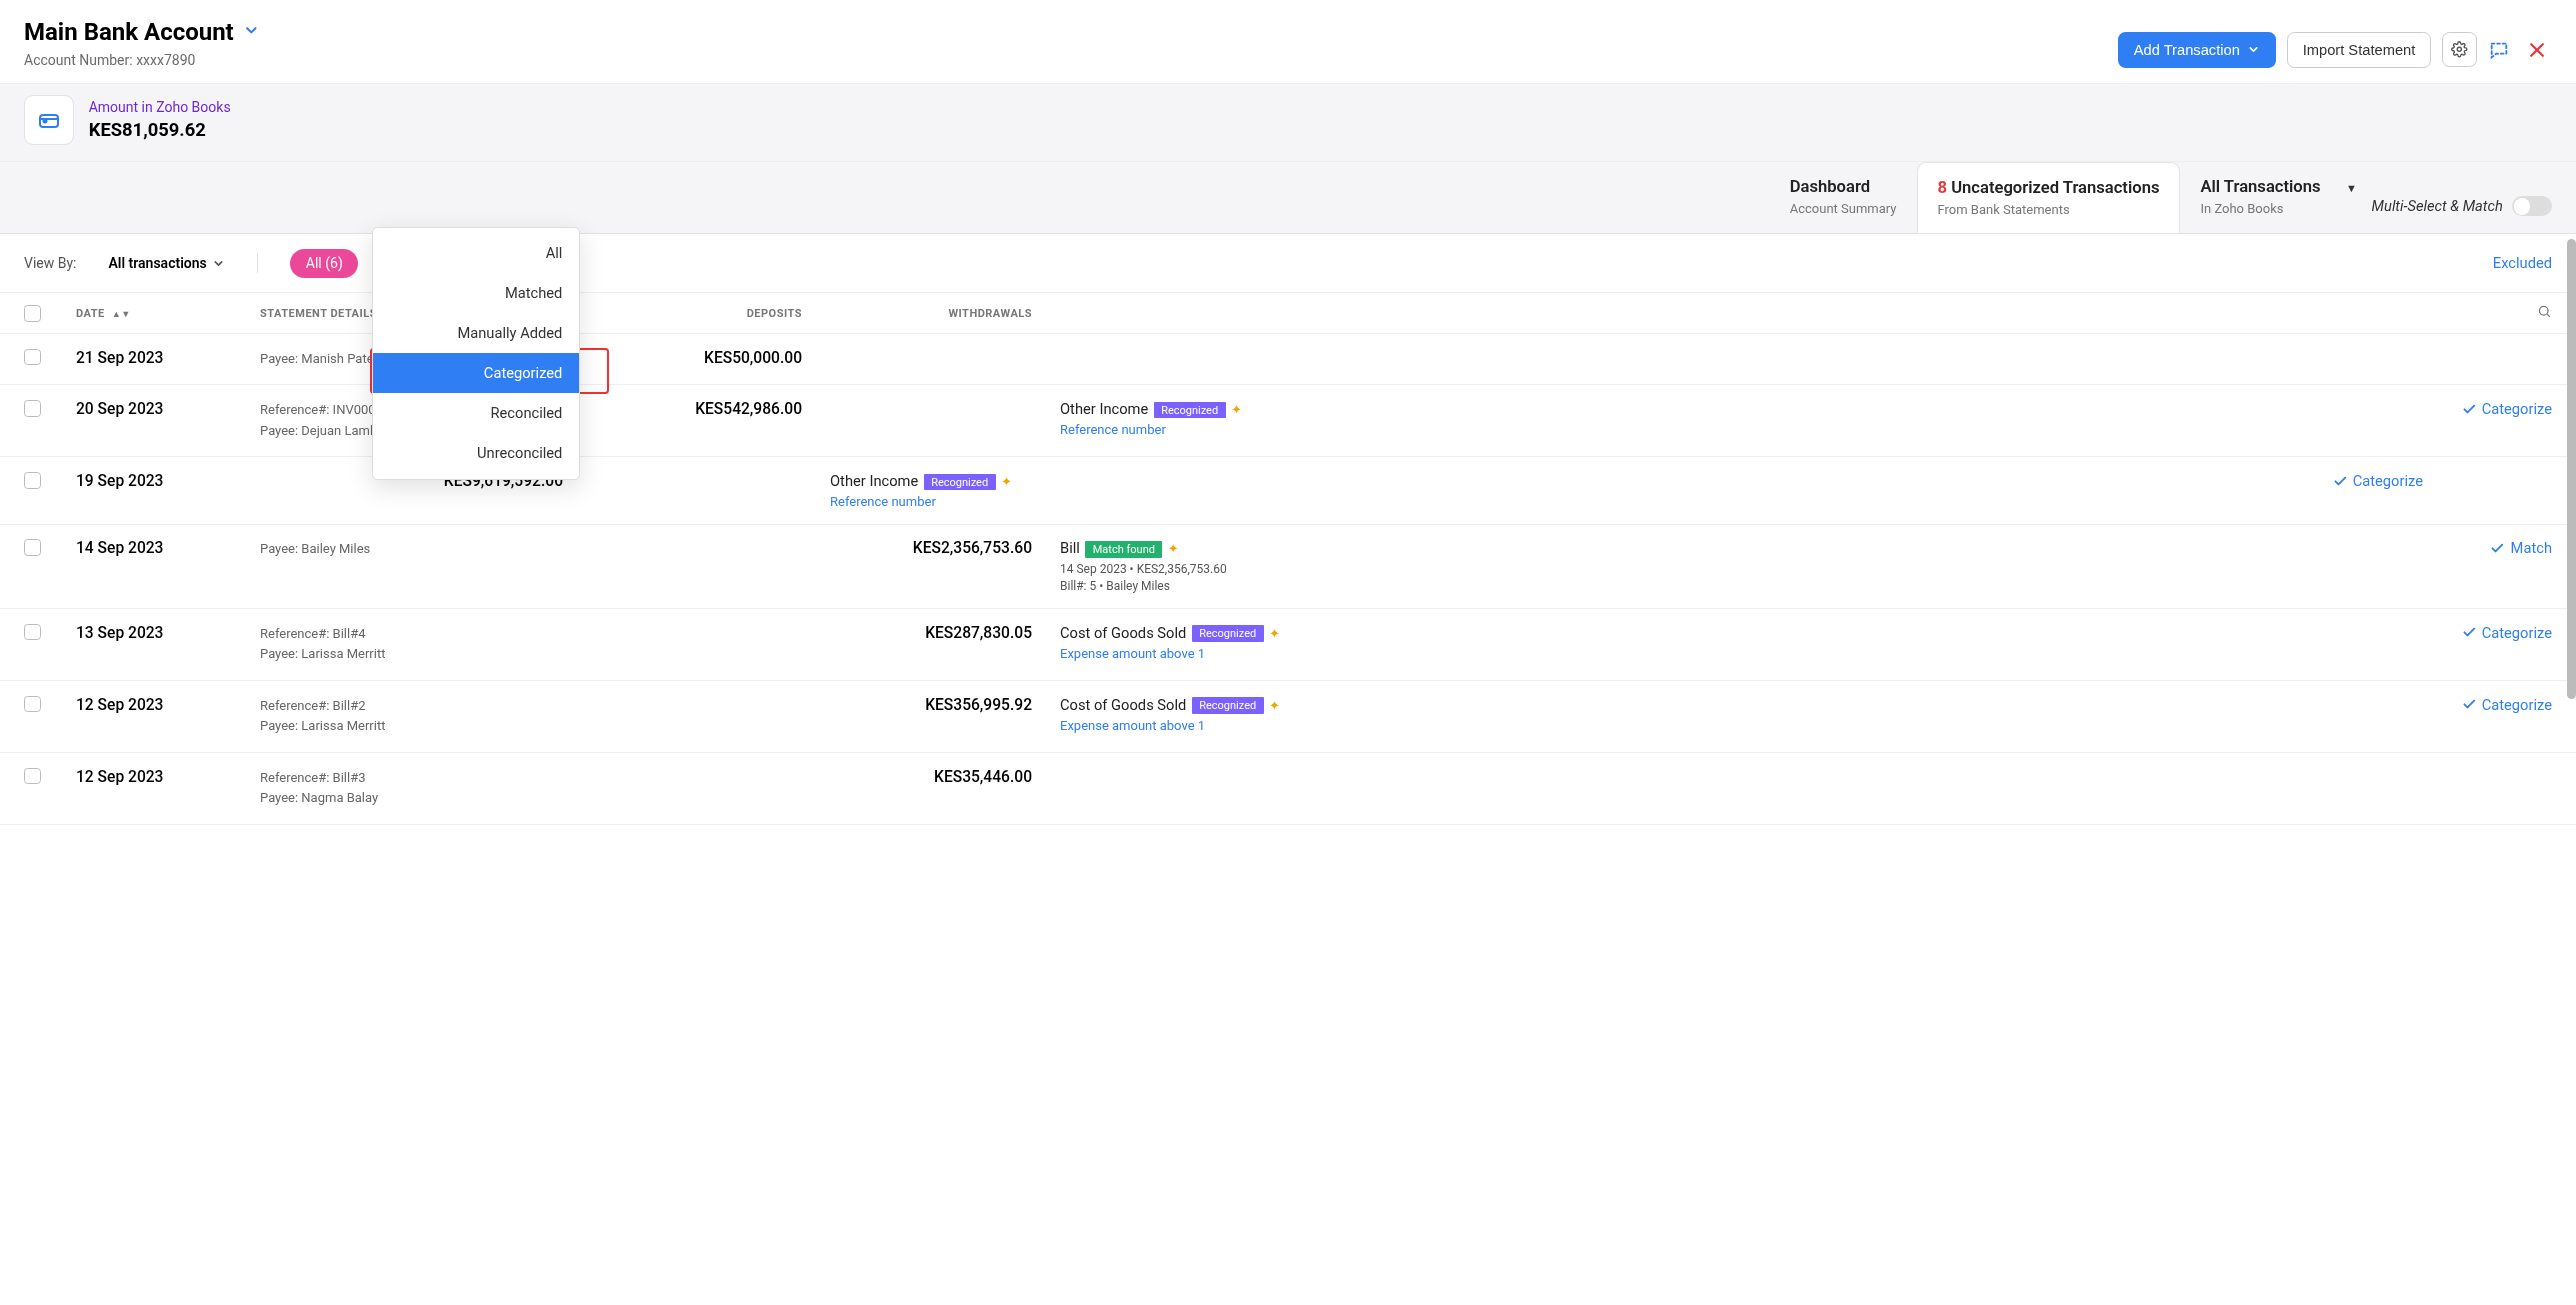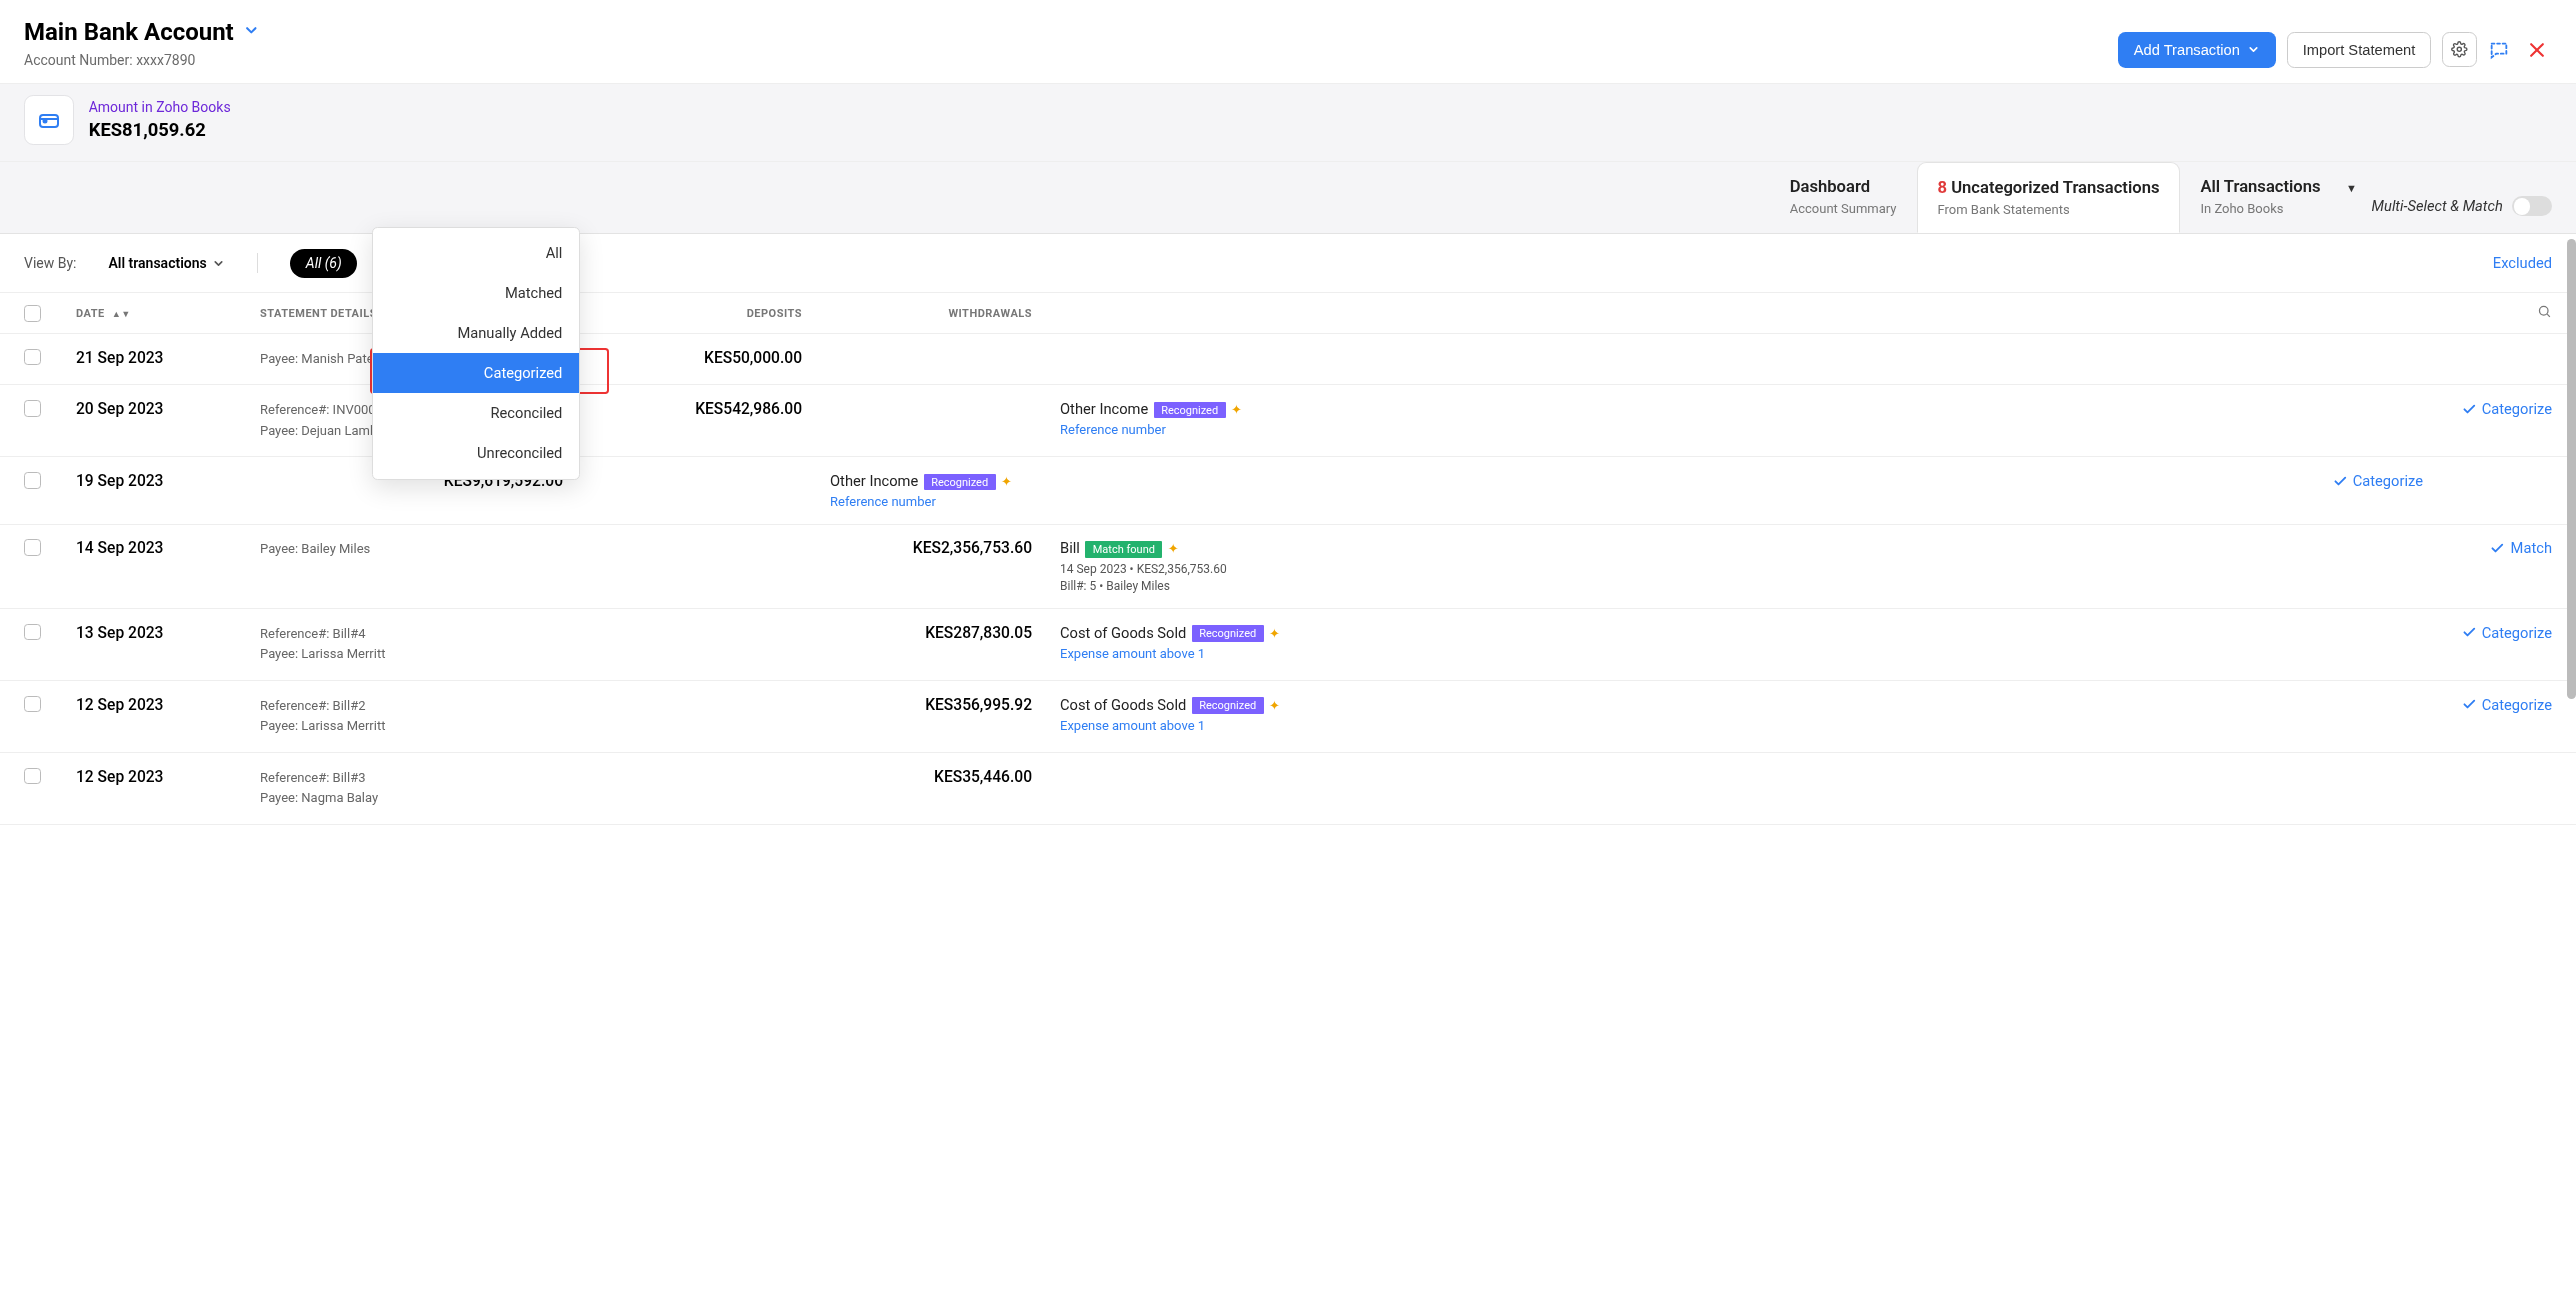--- a/index.html
+++ b/index.html
@@ -34,21 +34,21 @@
   .multi-match { display:flex; align-items:center; gap:9.2px; padding-bottom: 16.6px;}
   .multi-label { font-style: italic; font-size:14.7px; color:#333; }
   .toggle { width:40px; height:20px; background:#ddd; border-radius:10px; position:relative; cursor:pointer;}
   .toggle-knob { position:absolute; left:1.8px; top:1.8px; width:16.6px; height:16.6px; background:#fff; border-radius:50%; }
   .filters-row { display:flex; align-items:center; justify-content:space-between; padding: 14.7px 24px; border-bottom:0.9px solid #eee; position:relative;}
   .filters-left { display:flex; align-items:center; gap:32px; }
   .viewby-label { font-size:14px; color:#555;}
   .viewby-value { font-size:14px; font-weight:600; color:#000; display:inline-flex; align-items:center; gap:5.5px; cursor:pointer;}
   .divider { width:0.9px; height:20px; background:#ddd; }
   .pill { border-radius: 919px; padding:5.5px 14.7px; font-size:14px; cursor:pointer; border:0.9px solid transparent;}
-  .pill-active { background:#000000; color:#fff;font-style:italic;}
+  .pill-active { background:#ec4899; color:#fff;}
   .pill-light { background:#fff; color:#555; border-color:#ddd;}
   .excluded-link { color:#2f7ef3; font-size:14.7px; cursor:pointer;}
   .table { width:100%; }
   .thead { display:grid; grid-template-columns: 52px 184px 331px 239px 230px 1fr 129px; align-items:center; padding: 11px 24px; border-bottom:0.9px solid #eee; font-size:11px; letter-spacing:0.5px; color:#777; font-weight:700;}
   .thead .col-deposits, .thead .col-withdrawals { text-align:right; padding-right: 28px; }
   .thead .col-search { text-align:right; }
   .row { display:grid; grid-template-columns: 52px 184px 331px 239px 230px 1fr 129px; align-items:flex-start; padding: 14.7px 24px; border-bottom:0.9px solid #eee;}
   .checkbox { width:16.6px; height:16.6px; border:1.4px solid #bbb; border-radius:3.7px; cursor:pointer; background:#fff;}
   .date-cell { font-size:15.6px; font-weight:500; color:#000;}
   .details-cell { font-size:13px; color:#666; line-height:1.6;}

